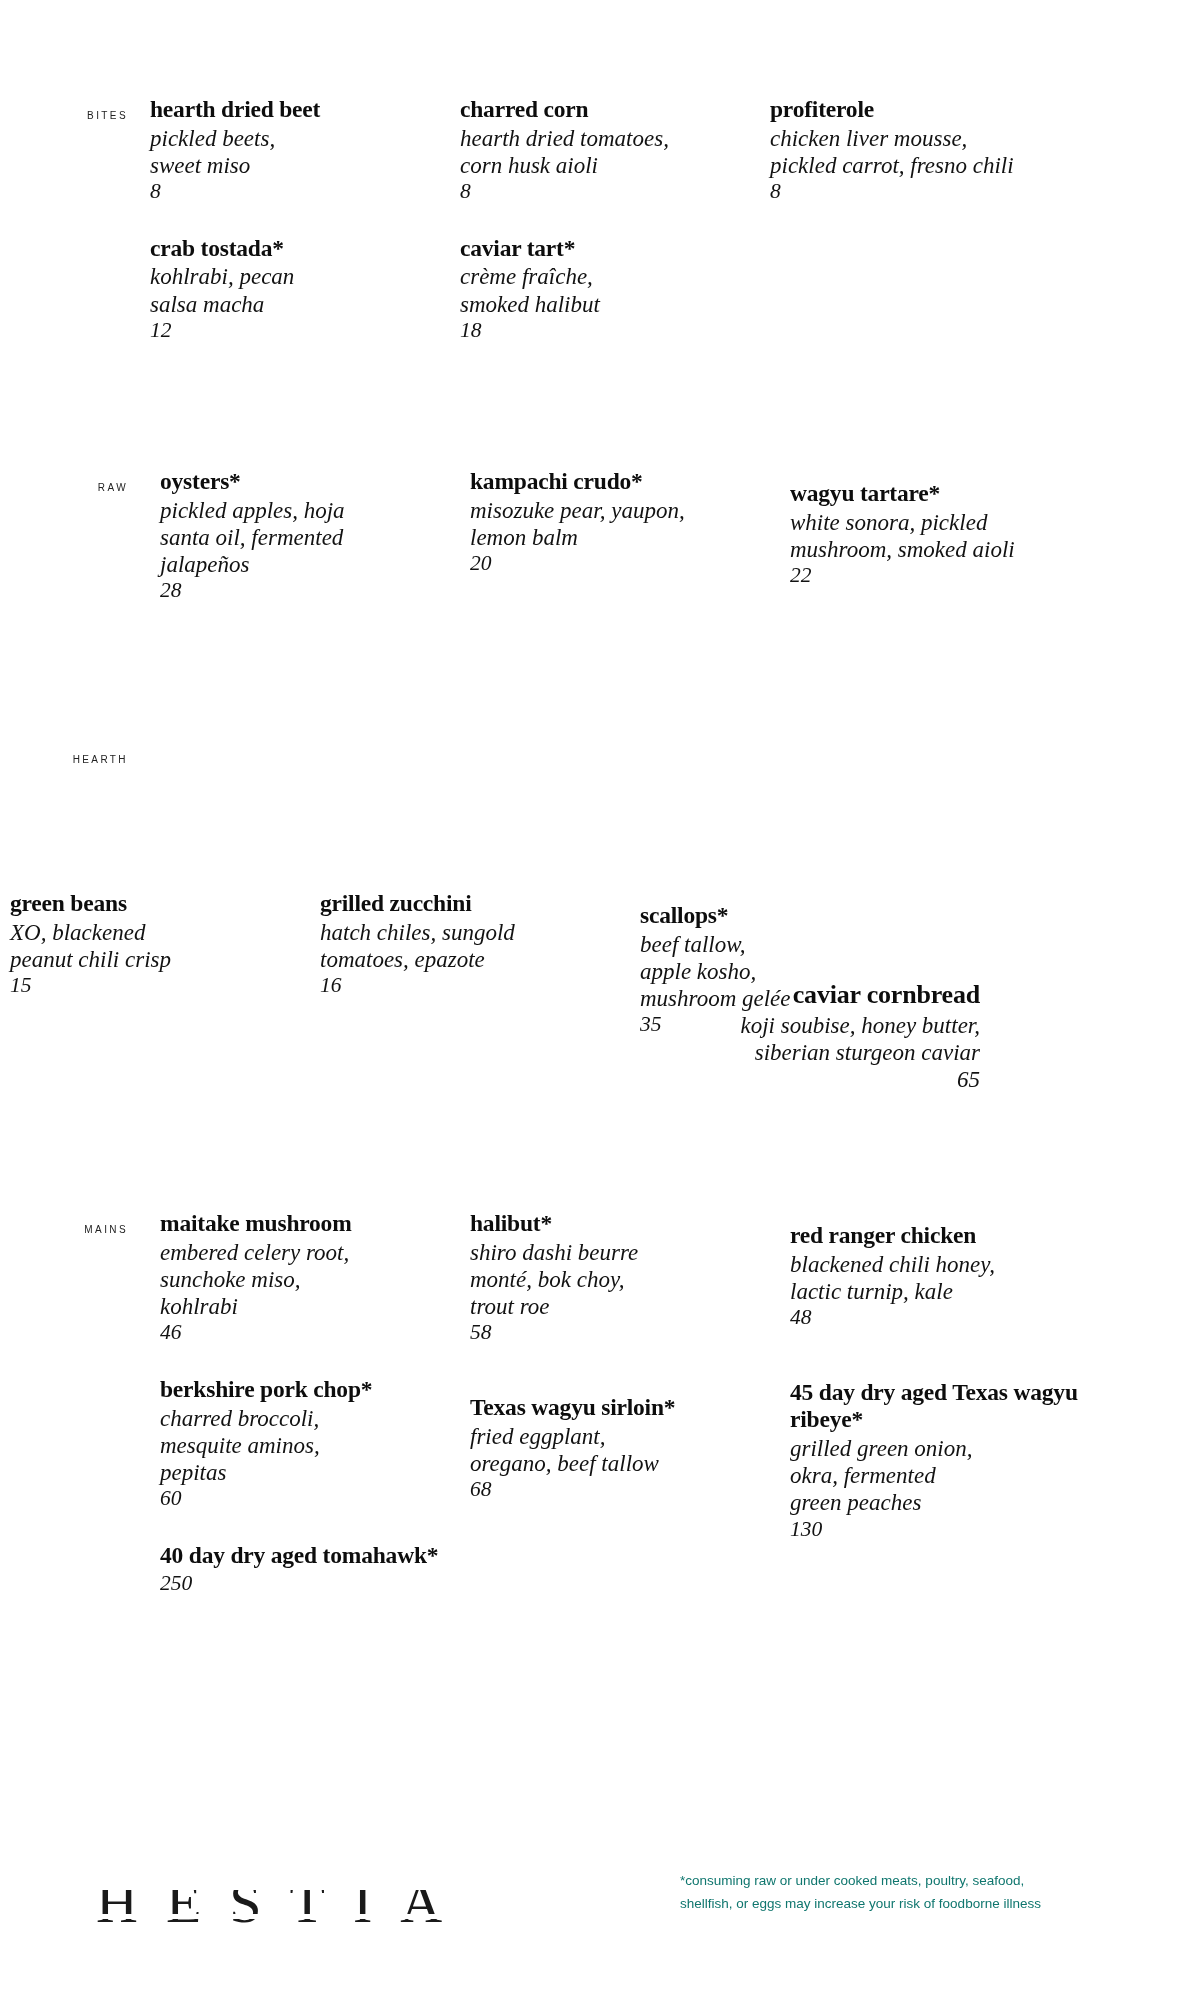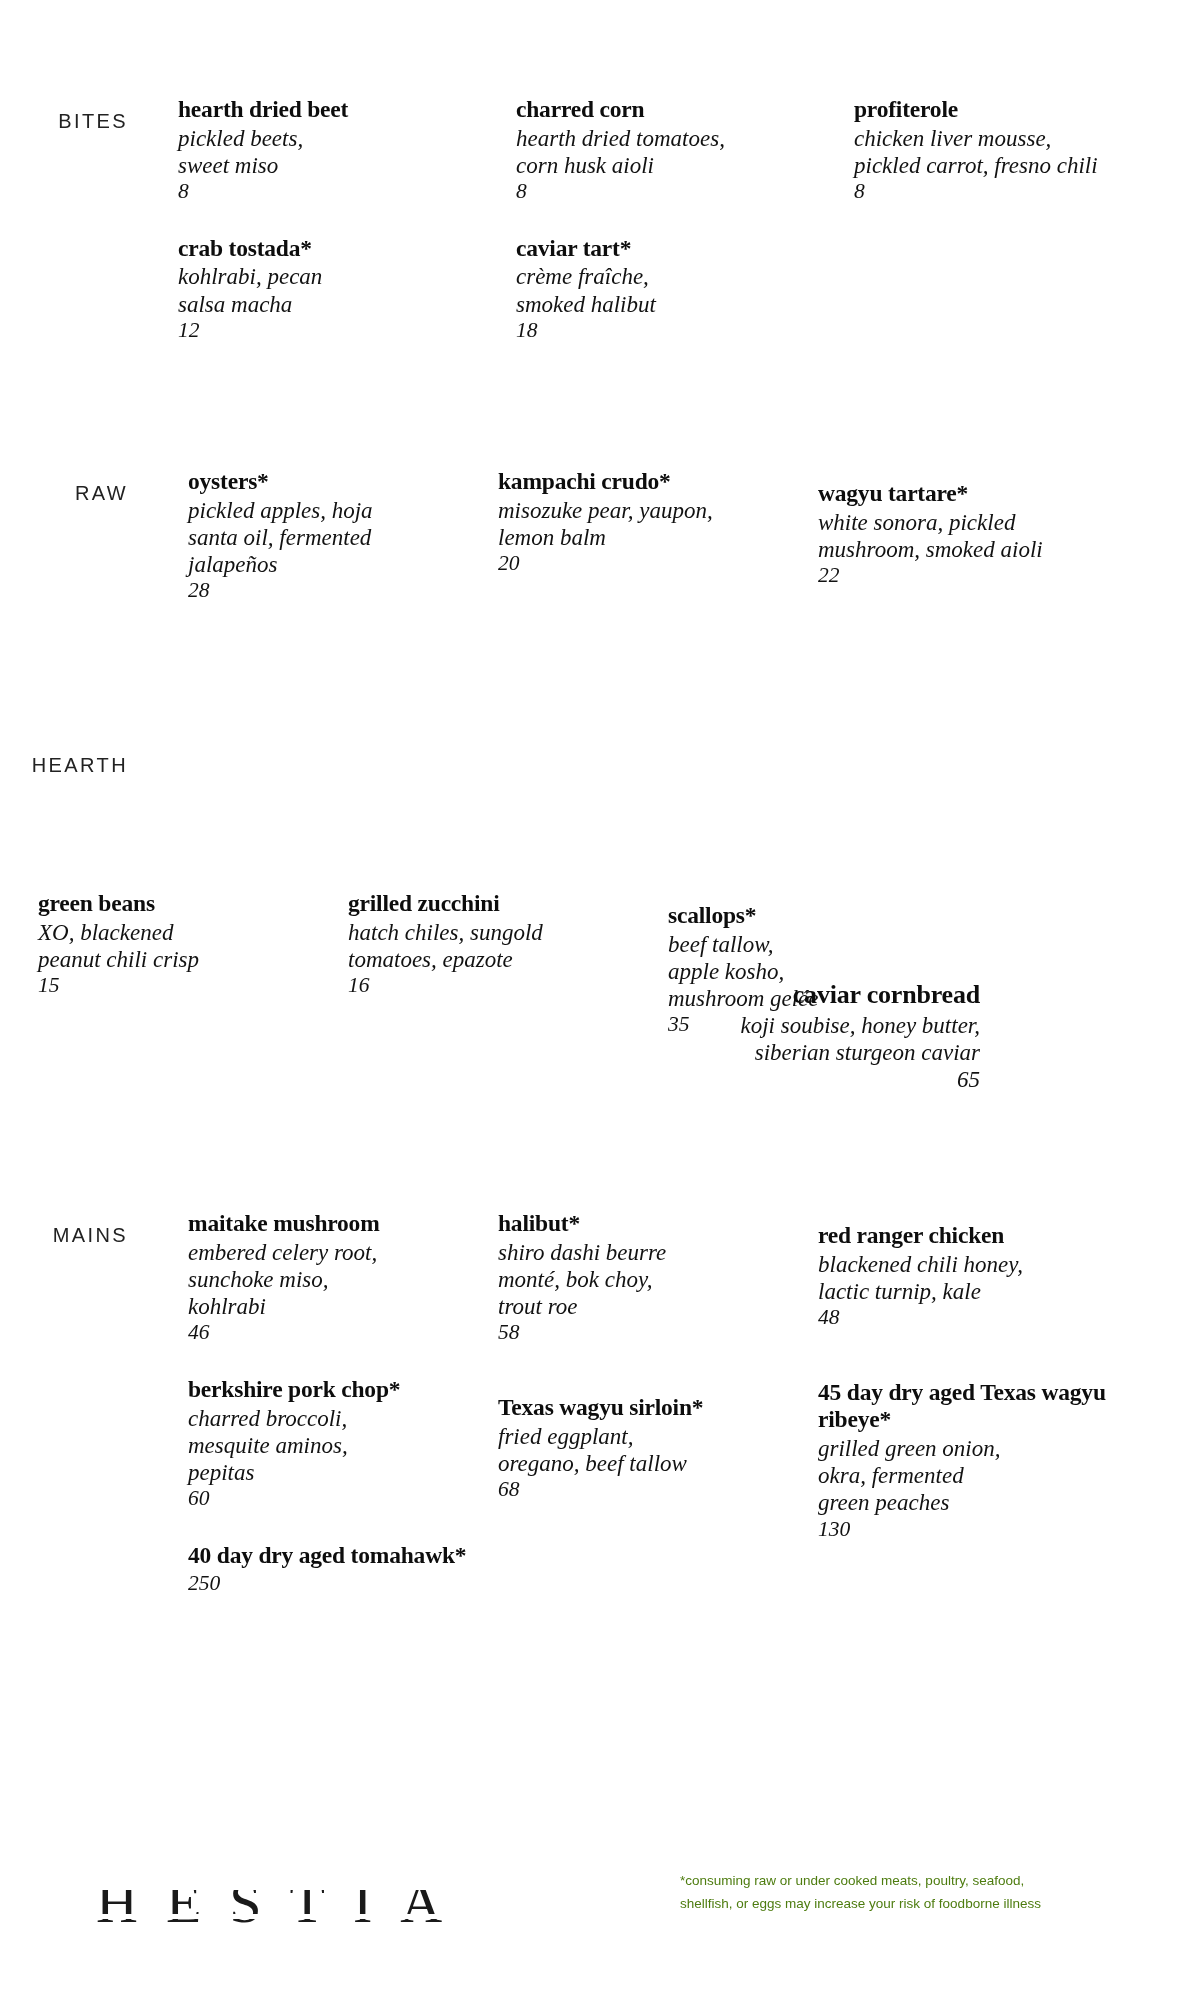--- a/index.html
+++ b/index.html
@@ -28,35 +28,34 @@
     display: flex;
     align-items: flex-start;
   }
   .section-label {
     width: 150px;
     flex: 0 0 150px;
     text-align: right;
     padding-right: 22px;
     box-sizing: border-box;
     font-family: "Liberation Sans", sans-serif;
-    font-size: 20px;
+    font-size: 10px;
     letter-spacing: 2.4px;
     color: #222222;
     text-transform: uppercase;
     padding-top: 14px;
   }
   .cols {
     flex: 1 1 auto;
     display: flex;
     align-items: flex-start;
   }
   .col {
     box-sizing: border-box;
     padding-right: 18px;
-    margin-left: 28px;
   }
   .col-1 { width: 310px; }
   .col-2 { width: 310px; }
   .col-3 { width: 330px; }
 
   .item { margin-bottom: 30px; }
   .item:last-child { margin-bottom: 0; }
 
   .item-name {
     font-family: "Liberation Serif", serif;
@@ -152,21 +151,21 @@
   }
   .disclaimer {
     position: absolute;
     right: 90px;
     bottom: 26px;
     width: 430px;
     text-align: left;
     font-family: "Liberation Sans", sans-serif;
     font-size: 13.5px;
     line-height: 1.75;
-    color: #4d7c0f;
+    color: #0f766e;
   }
 </style>
 </head>
 <body>
 
 <div class="page">
 
   <section class="section" id="bites">
     <div class="section-label">BITES</div>
     <div class="cols">

